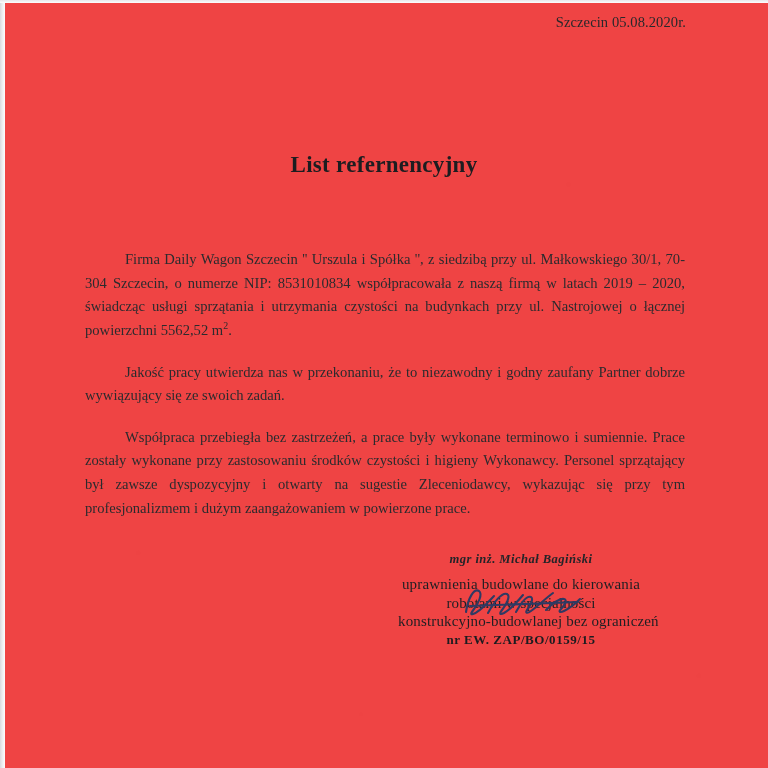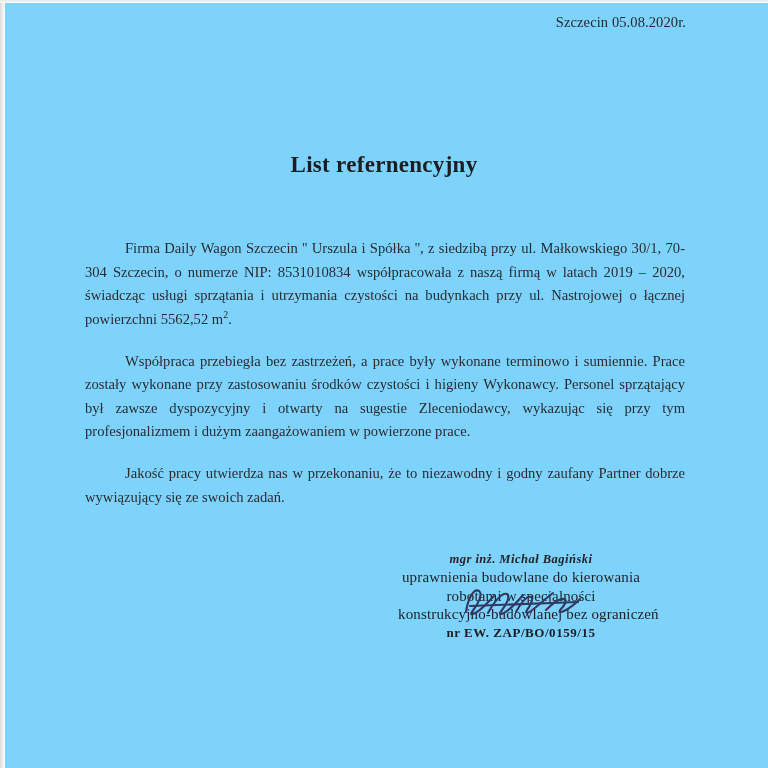--- a/index.html
+++ b/index.html
@@ -15,21 +15,21 @@
     font-family: "Liberation Serif", "DejaVu Serif", serif;
     color: #2a2a2c;
     overflow: hidden;
   }
 
   
   .page {
     position: relative;
     width: 768px;
     height: 768px;
-    background: #7dd3fc;
+    background: #ef4444;
     box-sizing: border-box;
     overflow: hidden;
   }
 
   
   .scan-edge-left {
     position: absolute;
     left: 0;
     top: 0;
     width: 5px;
@@ -68,21 +68,21 @@
     font-size: 23px;
     font-weight: bold;
     letter-spacing: 0.3px;
     color: #1d1d20;
   }
 
   
   .body-block {
     position: absolute;
     left: 85px;
-    top: 237px;
+    top: 248px;
     width: 600px;
   }
 
   .para {
     margin: 0 0 18px 0;
     font-size: 14.6px;
     line-height: 1.62;
     text-align: justify;
     text-indent: 40px;
     color: #2b2b2e;
@@ -105,21 +105,21 @@
     text-align: center;
     color: #242428;
   }
 
   .stamp-name {
     font-style: italic;
     font-weight: bold;
     font-size: 12.6px;
     letter-spacing: 0.45px;
     white-space: nowrap;
-    margin-bottom: 1px;
+    margin-bottom: 8px;
   }
 
   .stamp-line {
     font-size: 15px;
     letter-spacing: 0.15px;
     line-height: 1.24;
     white-space: nowrap;
     color: #1f1f23;
   }
 
@@ -170,23 +170,23 @@
   <div class="scan-edge-top"></div>
 
   <div class="date-line">Szczecin 05.08.2020r.</div>
 
   <div class="doc-title">List refernencyjny</div>
 
   <div class="body-block">
 
     <p class="para"><span>Firma Daily Wagon Szczecin '' Urszula i Spółka '', z siedzibą przy ul. Małkowskiego 30/1, 70-304 Szczecin, o numerze NIP: 8531010834 współpracowała z naszą firmą w latach 2019 – 2020, świadcząc usługi sprzątania i utrzymania czystości na budynkach przy ul. Nastrojowej o łącznej powierzchni 5562,52 m</span><span class="sup">2</span><span>.</span></p>
 
+    <p class="para">Jakość pracy utwierdza nas w przekonaniu, że to niezawodny i godny zaufany Partner dobrze wywiązujący się ze swoich zadań.</p>
+
     <p class="para">Współpraca przebiegła bez zastrzeżeń, a prace były wykonane terminowo i sumiennie. Prace zostały wykonane przy zastosowaniu środków czystości i higieny Wykonawcy. Personel sprzątający był zawsze dyspozycyjny i otwarty na sugestie Zleceniodawcy, wykazując się przy tym profesjonalizmem i dużym zaangażowaniem w powierzone prace.</p>
-
-    <p class="para">Jakość pracy utwierdza nas w przekonaniu, że to niezawodny i godny zaufany Partner dobrze wywiązujący się ze swoich zadań.</p>
 
   </div>
 
   <div class="stamp-area">
 
     <div class="stamp-name">mgr inż. Michał Bagiński</div>
 
     <div class="stamp-line">uprawnienia budowlane do kierowania</div>
     <div class="stamp-line">robotami w specjalności</div>
     <div class="stamp-line">konstrukcyjno-budowlanej bez ograniczeń</div>

